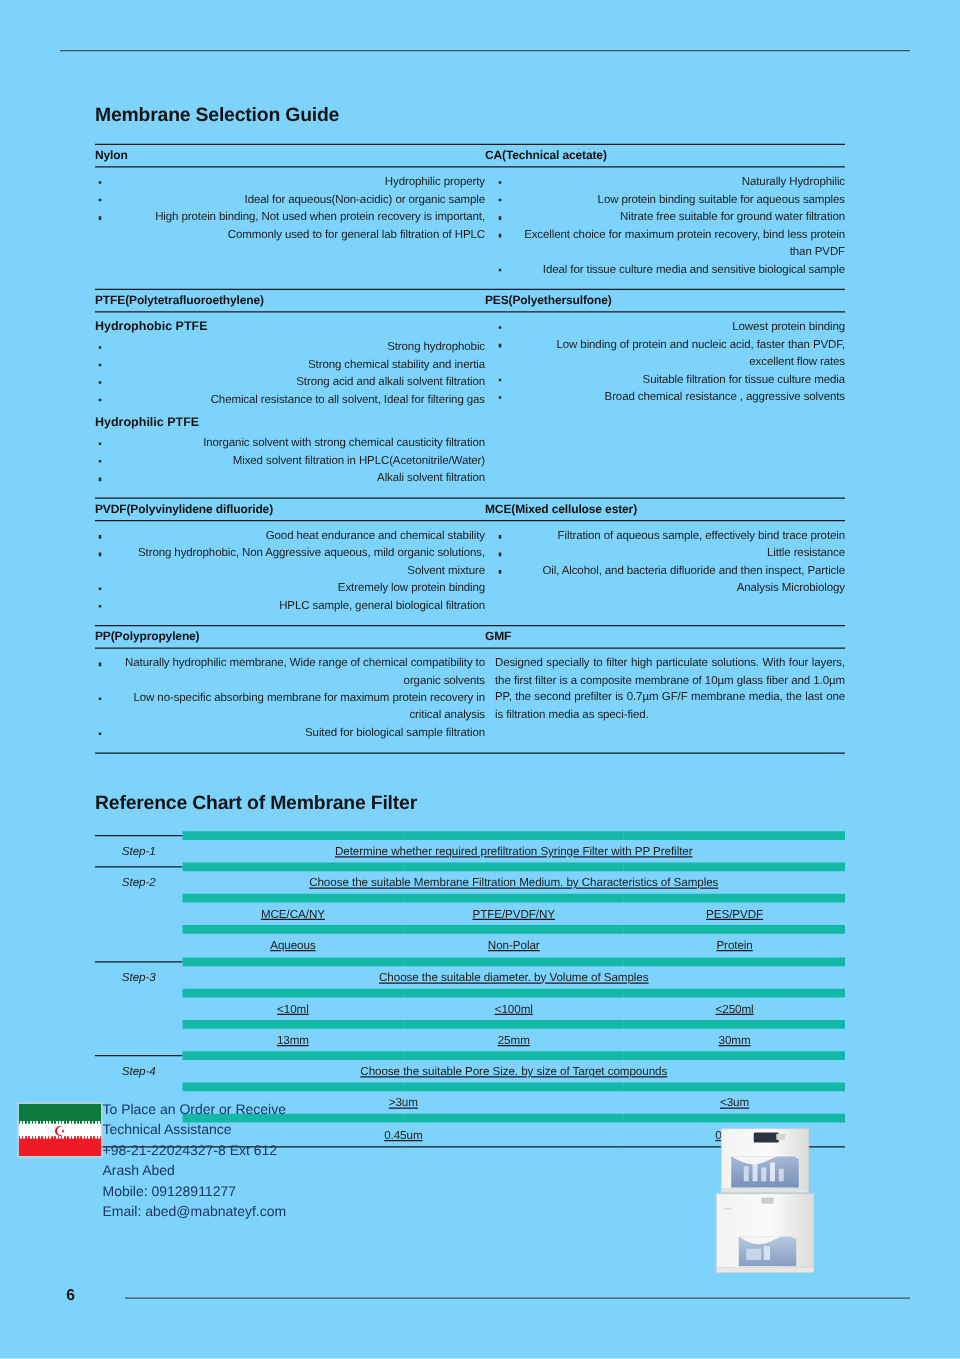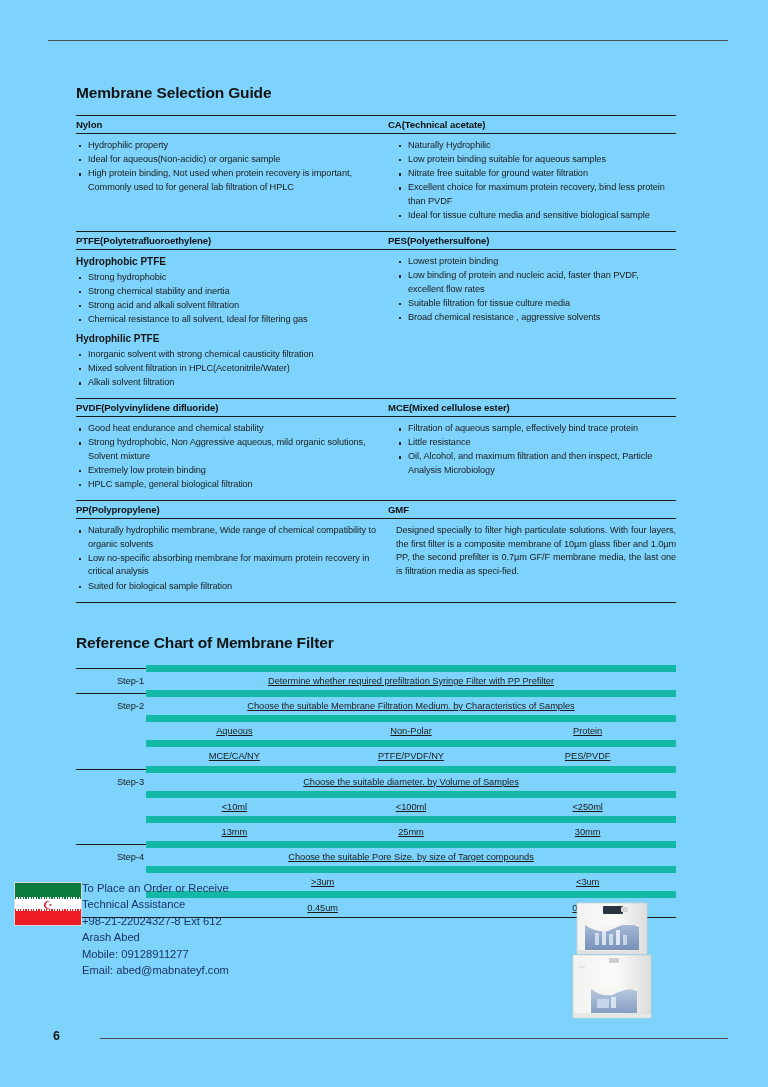--- a/index.html
+++ b/index.html
@@ -100,20 +100,21 @@
     padding: 0;
   }
   ul.blist li {
     position: relative;
     font-size: 9.2px;
     line-height: 13.6px;
     color: #1c1c1c;
     padding-left: 12px;
     margin: 0 0 0.5px 0;
     letter-spacing: -0.08px;
+    text-align: right;
   }
   ul.blist li:before {
     content: "";
     position: absolute;
     left: 3px;
     top: 6px;
     width: 2.4px;
     height: 2.4px;
     background: #2a2a2a;
   }
@@ -152,23 +153,24 @@
   table.ref col.t3   { width: 176.6px; }
 
   table.ref td {
     font-size: 9.3px;
     line-height: 12px;
     color: #1c1c1c;
     padding: 3.1px 2px 3.1px 2px;
     letter-spacing: -0.05px;
   }
   td.step-cell {
-    text-align: right;
+    text-align: center;
     padding-left: 2px;
     border-top: 1px solid #1a1a1a;
+    font-style: italic;
   }
   td.ctr {
     text-align: center;
     border-top: 7px solid #14b8a6;
     text-decoration: underline;
   }
   td.blank { border-top: none; }
   tr.final-rule td {
     border-top: 1px solid #1a1a1a;
     padding: 0;
@@ -357,21 +359,21 @@
               <li>Good heat endurance and chemical stability</li>
               <li>Strong hydrophobic, Non Aggressive aqueous, mild organic solutions, Solvent mixture</li>
               <li>Extremely low protein binding</li>
               <li>HPLC sample, general biological filtration</li>
             </ul>
           </td>
           <td class="col2">
             <ul class="blist">
               <li>Filtration of aqueous sample, effectively bind trace protein</li>
               <li>Little resistance</li>
-              <li>Oil, Alcohol, and maximum filtration and then inspect, Particle Analysis Microbiology</li>
+              <li>Oil, Alcohol, and bacteria difluoride and then inspect, Particle Analysis Microbiology</li>
             </ul>
           </td>
         </tr>
 
         <tr class="hdr-row">
           <td>
             <div class="cat-name">PP(Polypropylene)</div>
           </td>
           <td>
             <div class="cat-name">GMF</div>
@@ -410,30 +412,30 @@
           <td class="ctr" colspan="3">Determine whether required prefiltration Syringe Filter with PP Prefilter</td>
         </tr>
 
         <tr>
           <td class="step-cell">Step-2</td>
           <td class="ctr" colspan="3">Choose the suitable Membrane Filtration Medium. by Characteristics of Samples</td>
         </tr>
 
         <tr>
           <td class="blank"></td>
+          <td class="ctr">MCE/CA/NY</td>
+          <td class="ctr">PTFE/PVDF/NY</td>
+          <td class="ctr">PES/PVDF</td>
+        </tr>
+
+        <tr>
+          <td class="blank"></td>
           <td class="ctr">Aqueous</td>
           <td class="ctr">Non-Polar</td>
           <td class="ctr">Protein</td>
-        </tr>
-
-        <tr>
-          <td class="blank"></td>
-          <td class="ctr">MCE/CA/NY</td>
-          <td class="ctr">PTFE/PVDF/NY</td>
-          <td class="ctr">PES/PVDF</td>
         </tr>
 
         <tr>
           <td class="step-cell">Step-3</td>
           <td class="ctr" colspan="3">Choose the suitable diameter. by Volume of Samples</td>
         </tr>
 
         <tr>
           <td class="blank"></td>
           <td class="ctr">&lt;10ml</td>

